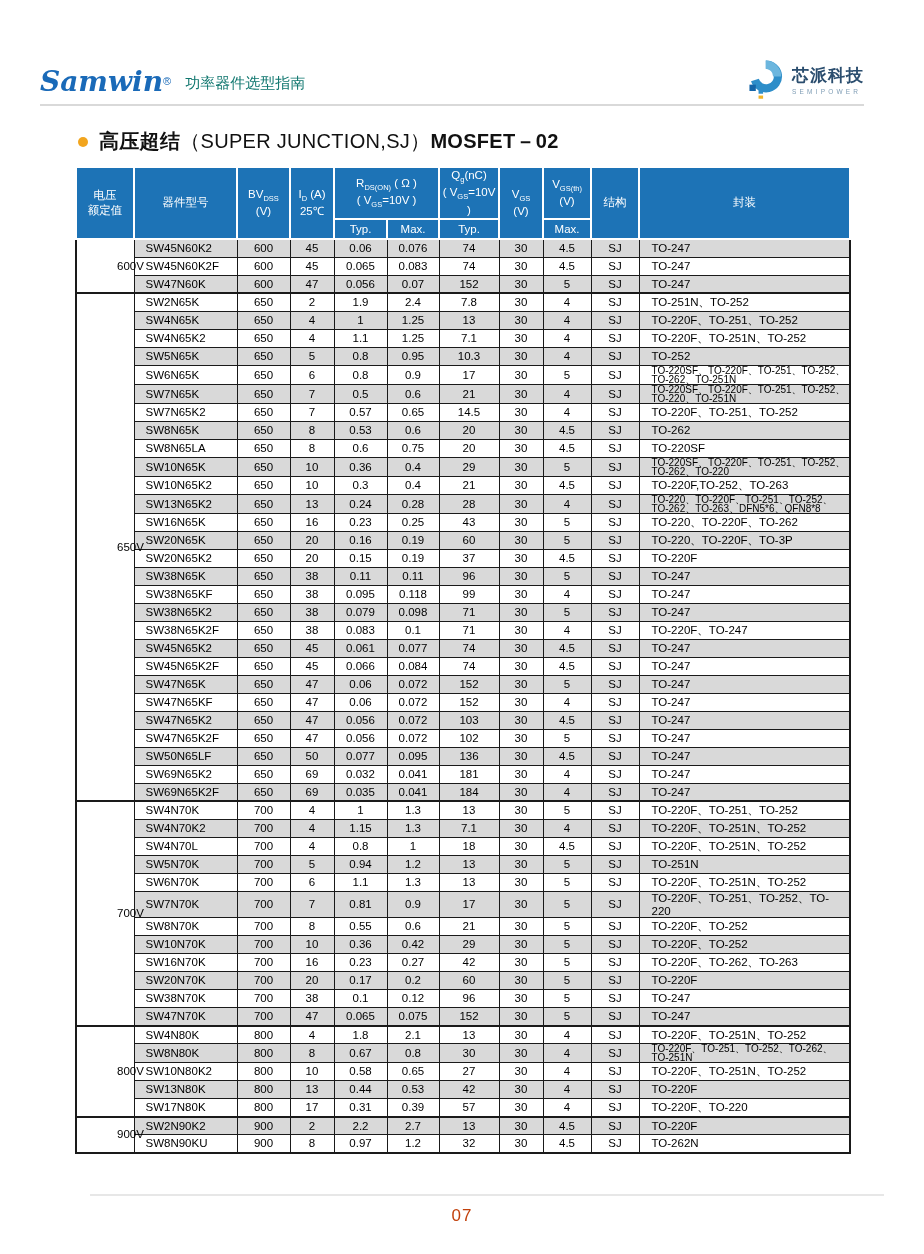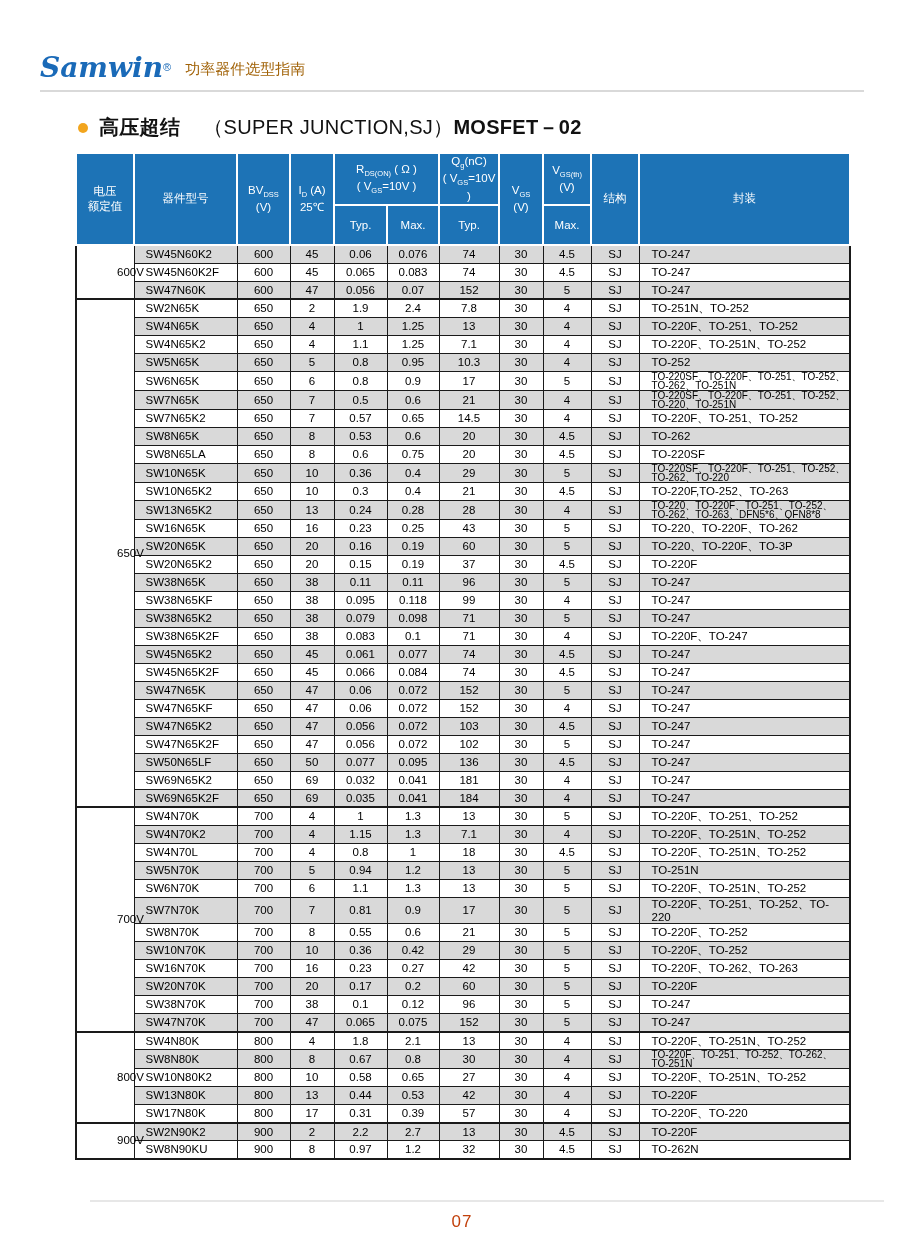--- a/index.html
+++ b/index.html
@@ -11,38 +11,38 @@
   }
   *{box-sizing:border-box;}
   html,body{margin:0;padding:0;background:#fff;}
   body{width:924px;height:1254px;font-family:"Liberation Sans",sans-serif;color:#000;position:relative;}
 
   
   .top{padding:54px 60px 0 40px;}
   .brand-row{display:flex;align-items:flex-end;}
   .brand-name{font-family:"DejaVu Serif",serif;font-style:italic;font-weight:700;font-size:28px;color:var(--brand-blue);line-height:1;}
   .brand-reg{font-size:11px;color:var(--brand-blue);vertical-align:super;font-style:normal;}
-  .subtitle{font-size:15px;color:#a16207;margin-left:14px;padding-bottom:3px;}
+  .subtitle{font-size:15px;color:#0f766e;margin-left:14px;padding-bottom:3px;}
   .corp{margin-left:auto;display:flex;align-items:center;gap:8px;transform:translateY(6px);}
   .corp-text{display:flex;flex-direction:column;line-height:1.1;}
   .corp-name{font-size:17px;font-weight:700;color:#2a4d6e;letter-spacing:1px;}
   .corp-sub{font-size:6.5px;color:#7f9db5;letter-spacing:3.2px;margin-top:2px;}
   .top-rule{height:2px;background:#d9d9d9;margin-top:8px;}
 
   
   .title-row{display:flex;align-items:center;gap:11px;margin:22px 0 0 78px;}
   .bullet{width:10px;height:10px;border-radius:50%;background:var(--accent);flex:0 0 auto;}
   .title-row h1{margin:0;font-size:20px;color:#111;letter-spacing:.3px;font-weight:700;}
-  .title-en{font-weight:500;margin-left:23px;}
+  .title-en{font-weight:500;}
 
   
   table{border-collapse:collapse;table-layout:fixed;width:774px;margin:11px 0 0 75px;border:2px solid var(--border-dark);}
   thead th{background:var(--header-bg);color:#fff;border:2px solid #fff;font-weight:400;padding:0 1px;text-align:center;}
   tr.h1 th{height:42px;font-size:11.5px;line-height:1.35;}
-  tr.h2 th{height:40px;font-size:11.5px;}
+  tr.h2 th{height:20px;font-size:11.5px;}
   thead sub{font-size:7.5px;}
   tbody td{border:1px solid var(--border-dark);height:18px;font-size:11.5px;line-height:1.1;text-align:center;padding:0 2px;background:#fff;}
   tbody td.part{text-align:left;padding-left:11px;}
   tbody td.pkg{text-align:left;padding-left:12px;}
   tbody td.pkg.small{font-size:10px;line-height:9px;}
   tbody tr.shaded td{background:var(--row-shade);}
   tbody td.volt-cell{background:#fff !important;font-size:11.5px;padding-left:40px;}
   tbody tr.group-start td{border-top:2px solid var(--border-dark);}
 
   
@@ -51,20 +51,33 @@
 </style>
 </head>
 <body>
 
 <div class="top">
   <div class="brand-row">
     <span>
       <span class="brand-name">Samwin</span><span class="brand-reg">®</span>
     </span>
     <span class="subtitle">功率器件选型指南</span>
+    <span class="corp">
+      <svg width="40" height="42" viewBox="0 0 44 46">
+        <path d="M 24 5 A 13 13 0 1 1 12 22" fill="none" stroke="#2e8ec9" stroke-width="9"></path>
+        <path d="M 24 5 A 13 13 0 0 1 36.5 18" fill="none" stroke="#6cb6de" stroke-width="9"></path>
+        <rect x="6" y="27" width="7" height="7" fill="#1565a8"></rect>
+        <rect x="16" y="33" width="5" height="4" fill="#2e8ec9"></rect>
+        <rect x="16" y="39" width="5" height="3.5" fill="#f0b429"></rect>
+      </svg>
+      <span class="corp-text">
+        <span class="corp-name">芯派科技</span>
+        <span class="corp-sub">SEMIPOWER</span>
+      </span>
+    </span>
   </div>
   <div class="top-rule"></div>
 </div>
 
 <div class="title-row">
   <span class="bullet"></span>
   <h1><span>高压超结</span><span class="title-en">（SUPER JUNCTION,SJ）</span><span>MOSFET－02</span></h1>
 </div>
 
 <table>

